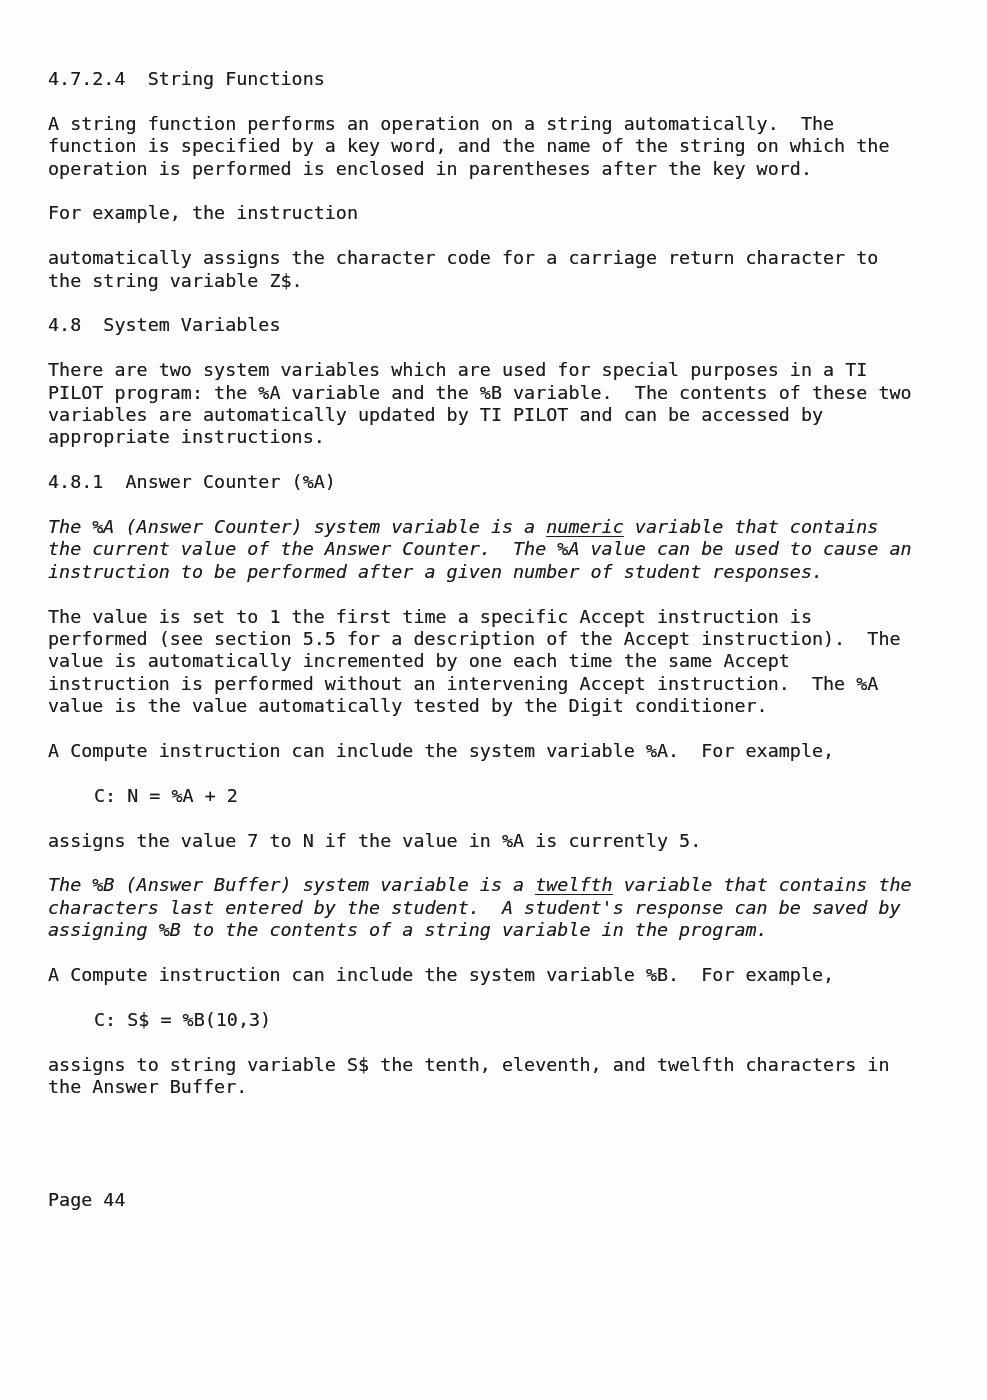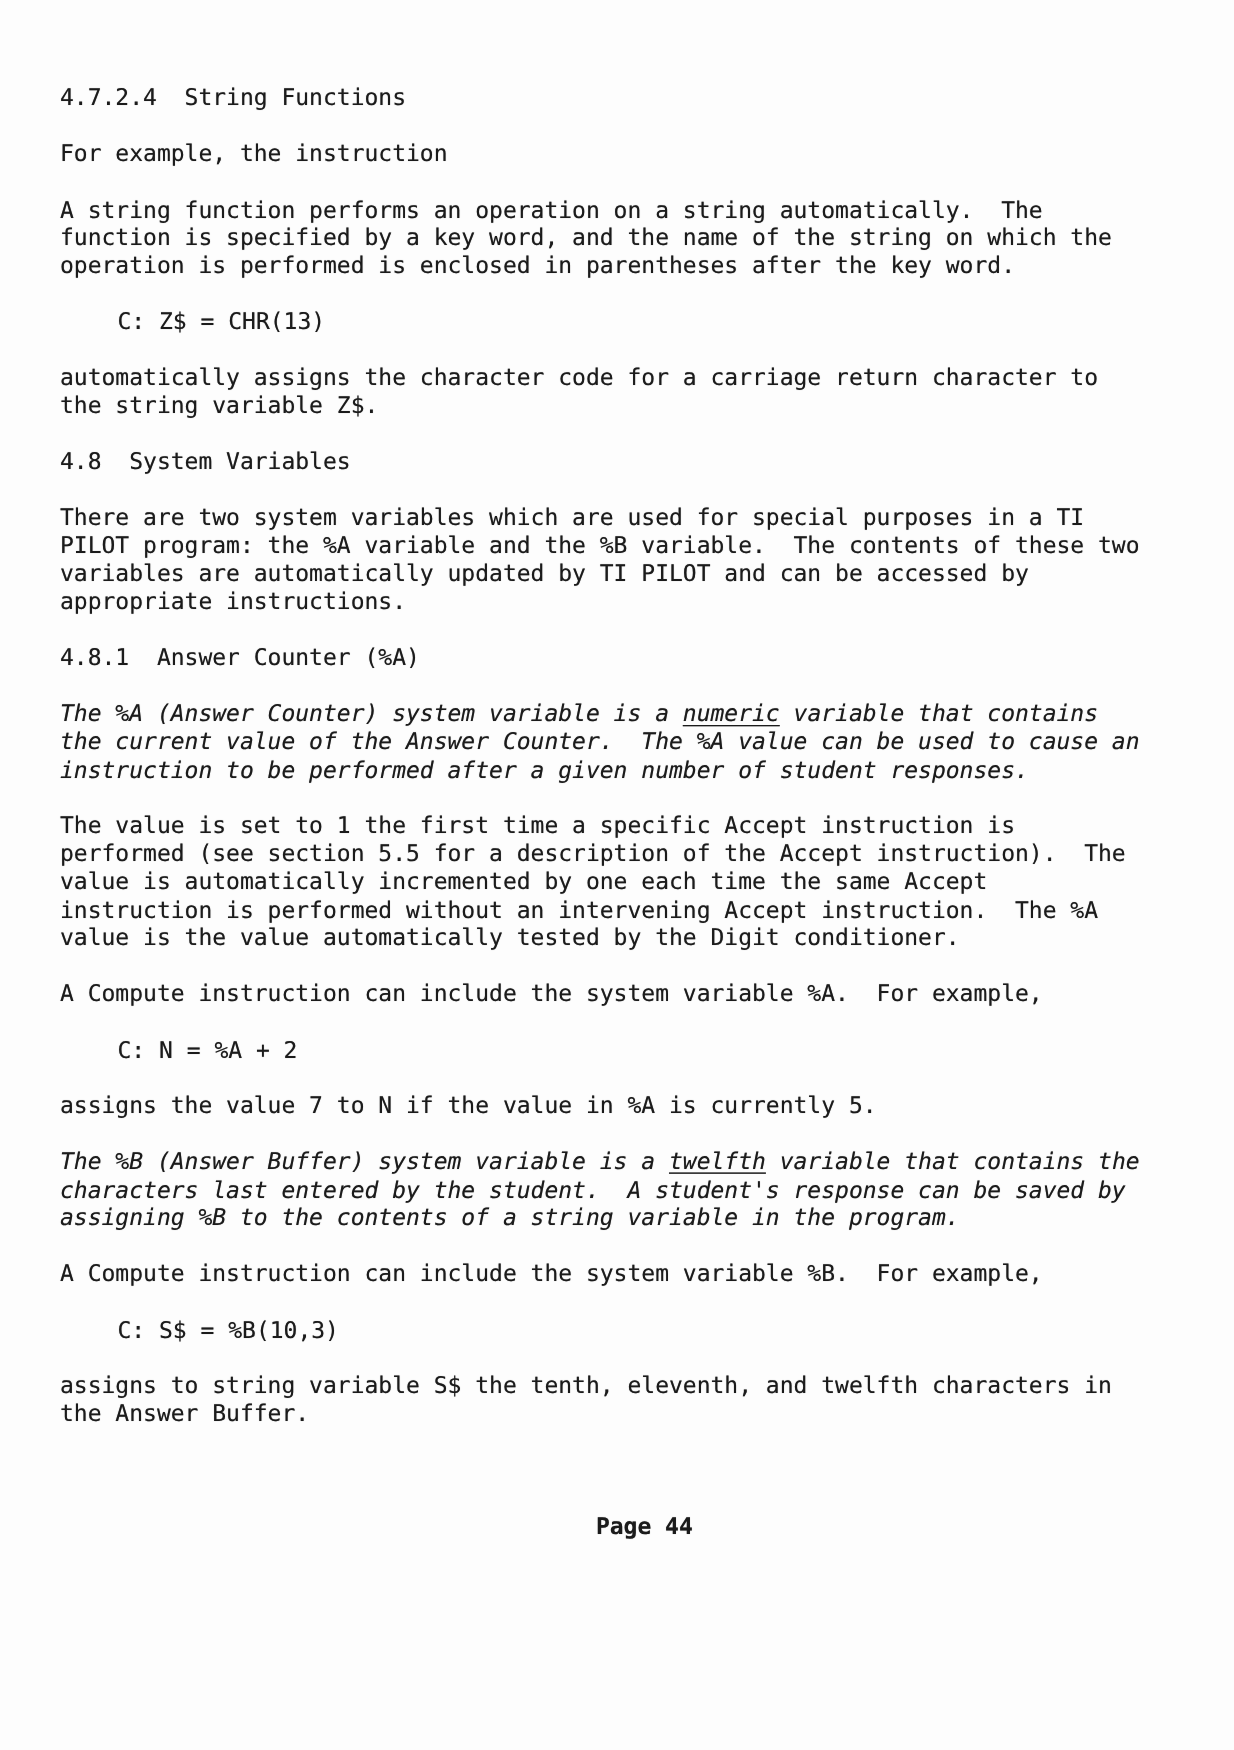--- a/index.html
+++ b/index.html
@@ -27,40 +27,38 @@
   }
   .heading { white-space: pre; }
   .code-line { padding-left: 46px; }
   .seg { white-space: pre; font-style: italic; }
   .u {
     text-decoration: underline;
     text-underline-offset: 3px;
     margin-top: 40px;
   }
   .footer {
-    margin-top: 68px;
-    text-align: center;
+    margin-top: 91px;
+    text-align: left;
     white-space: pre;
-    font-weight: bold;
   }
 </style>
 </head>
 <body>
 
 <div class="page">
 
   <div class="block heading">4.7.2.4  String Functions</div>
 
-  <div class="block">For example, the instruction</div>
-
   <div class="block">A string function performs an operation on a string automatically.  The
 function is specified by a key word, and the name of the string on which the
 operation is performed is enclosed in parentheses after the key word.</div>
 
-  <div class="block code-line">C: Z$ = CHR(13)</div>
+  <div class="block">For example, the instruction</div>
+
 
   <div class="block">automatically assigns the character code for a carriage return character to
 the string variable Z$.</div>
 
 
   <div class="block heading">4.8  System Variables</div>
 
   <div class="block">There are two system variables which are used for special purposes in a TI
 PILOT program: the %A variable and the %B variable.  The contents of these two
 variables are automatically updated by TI PILOT and can be accessed by

